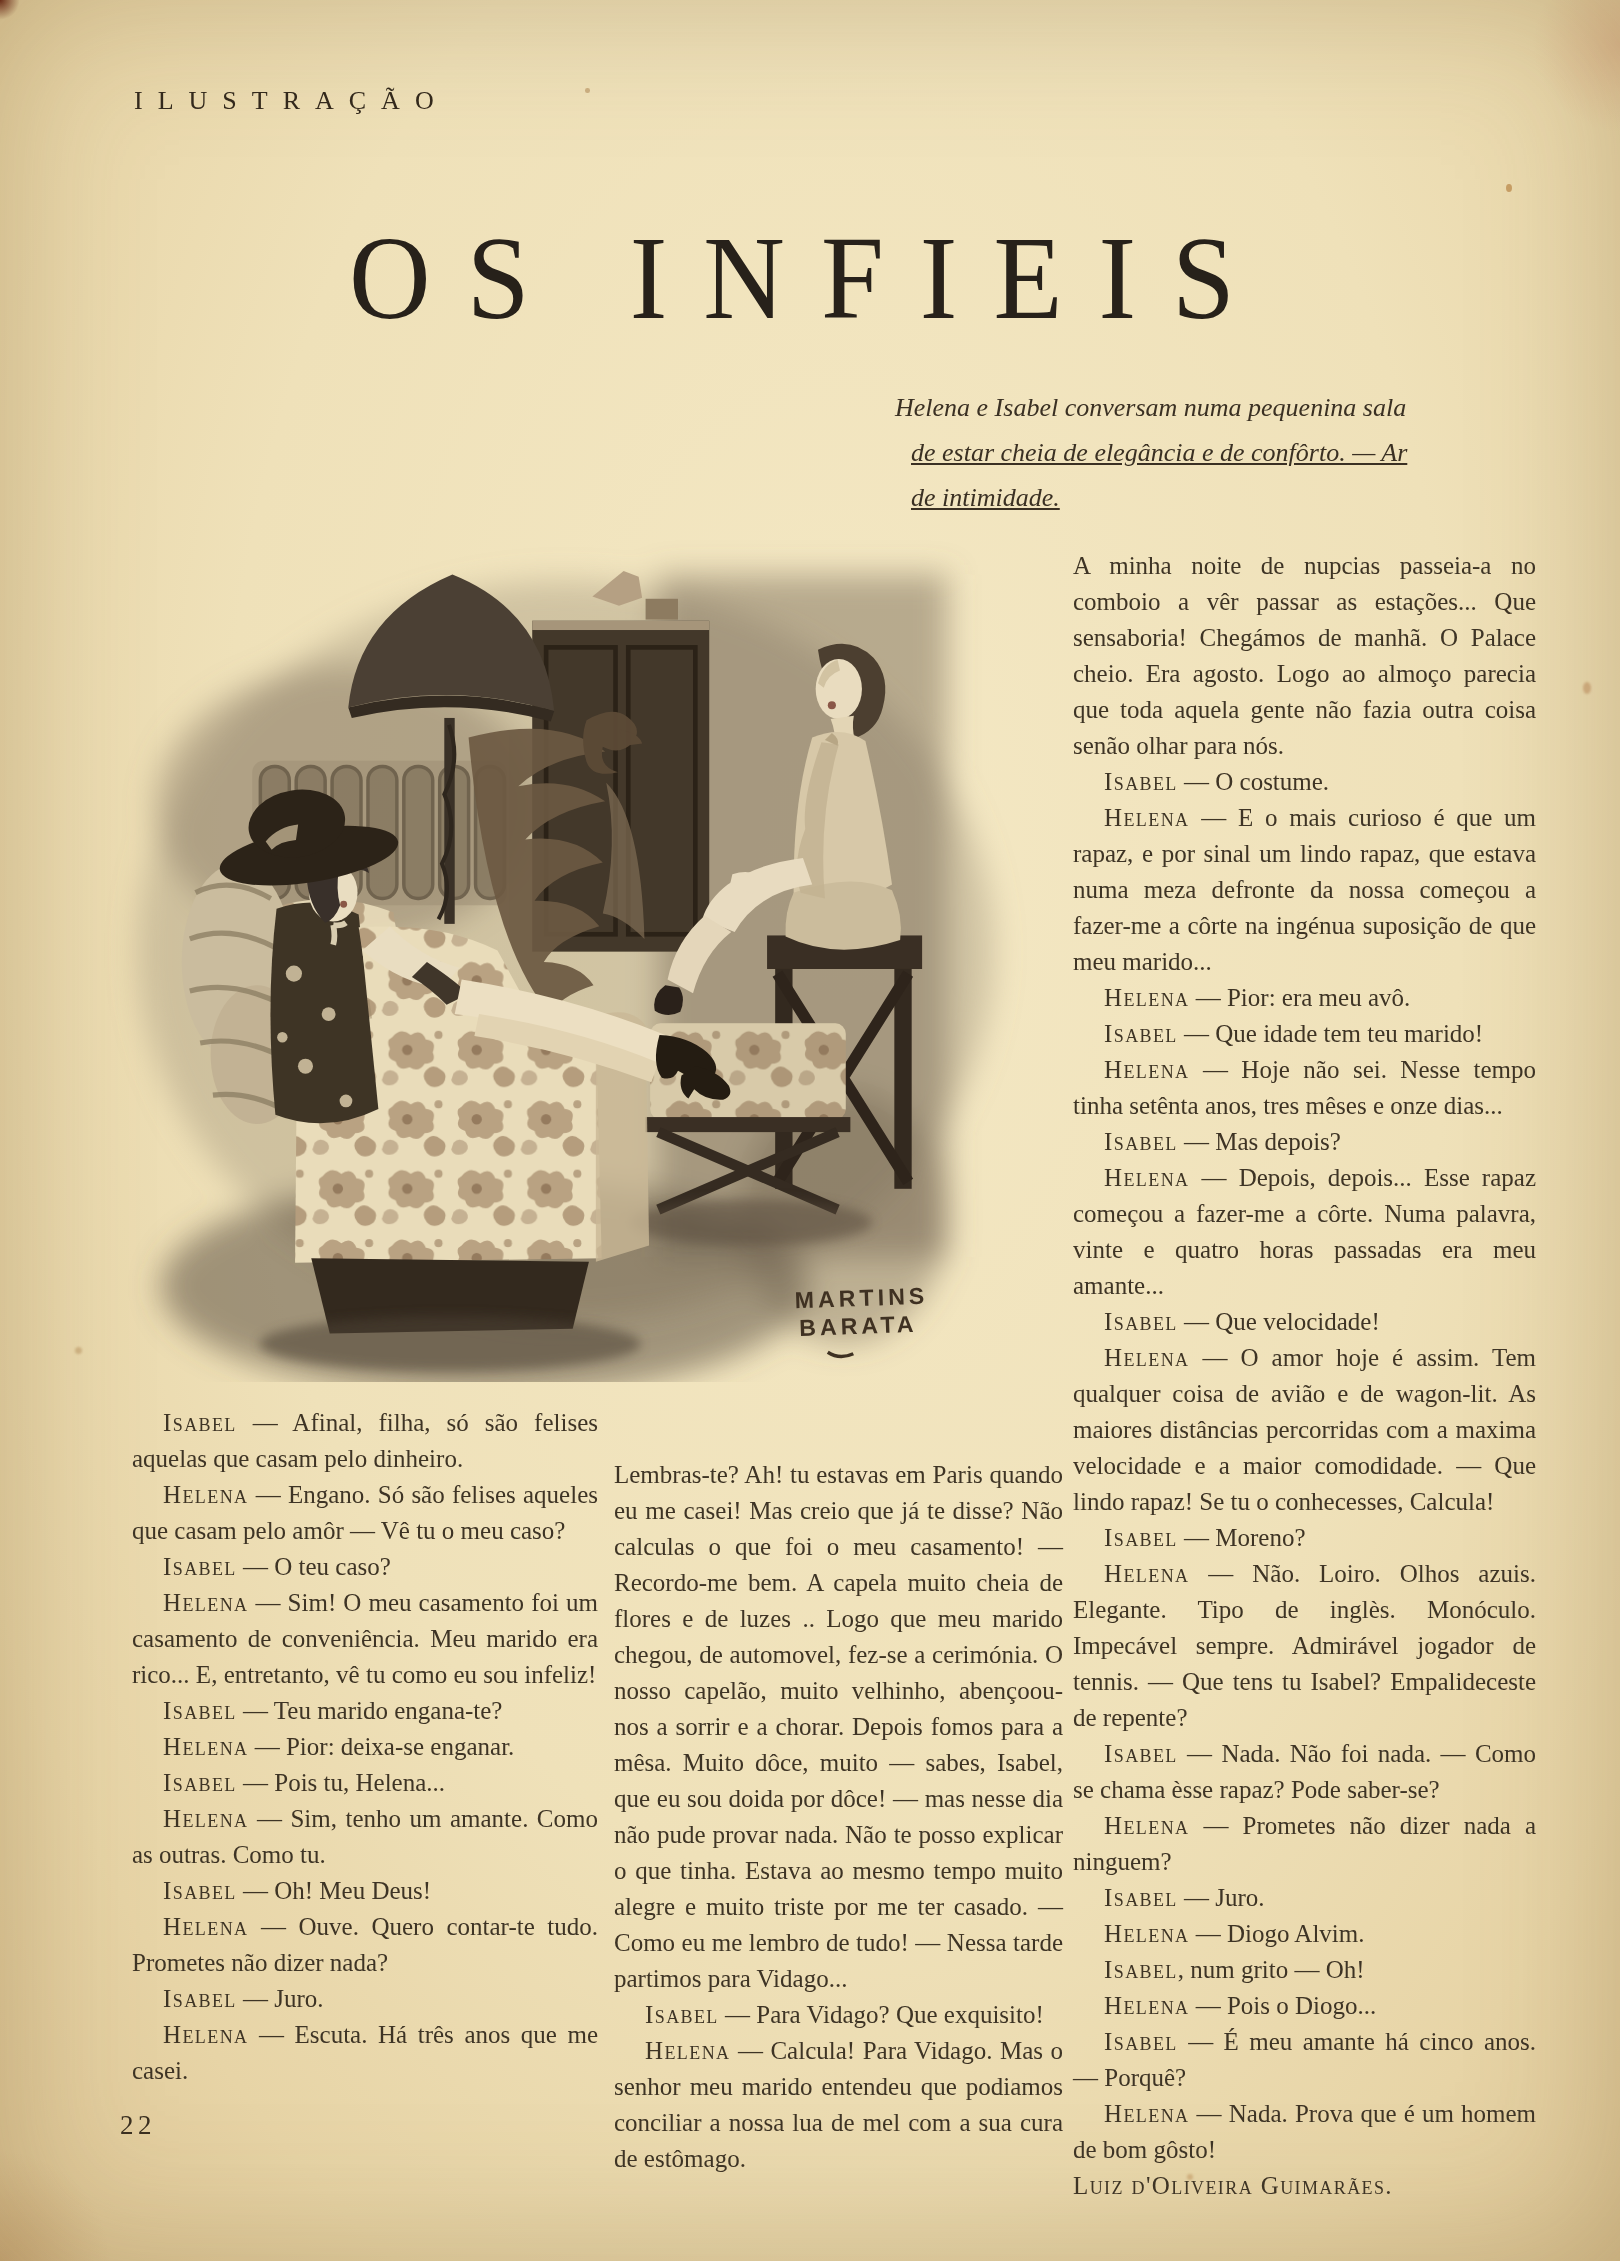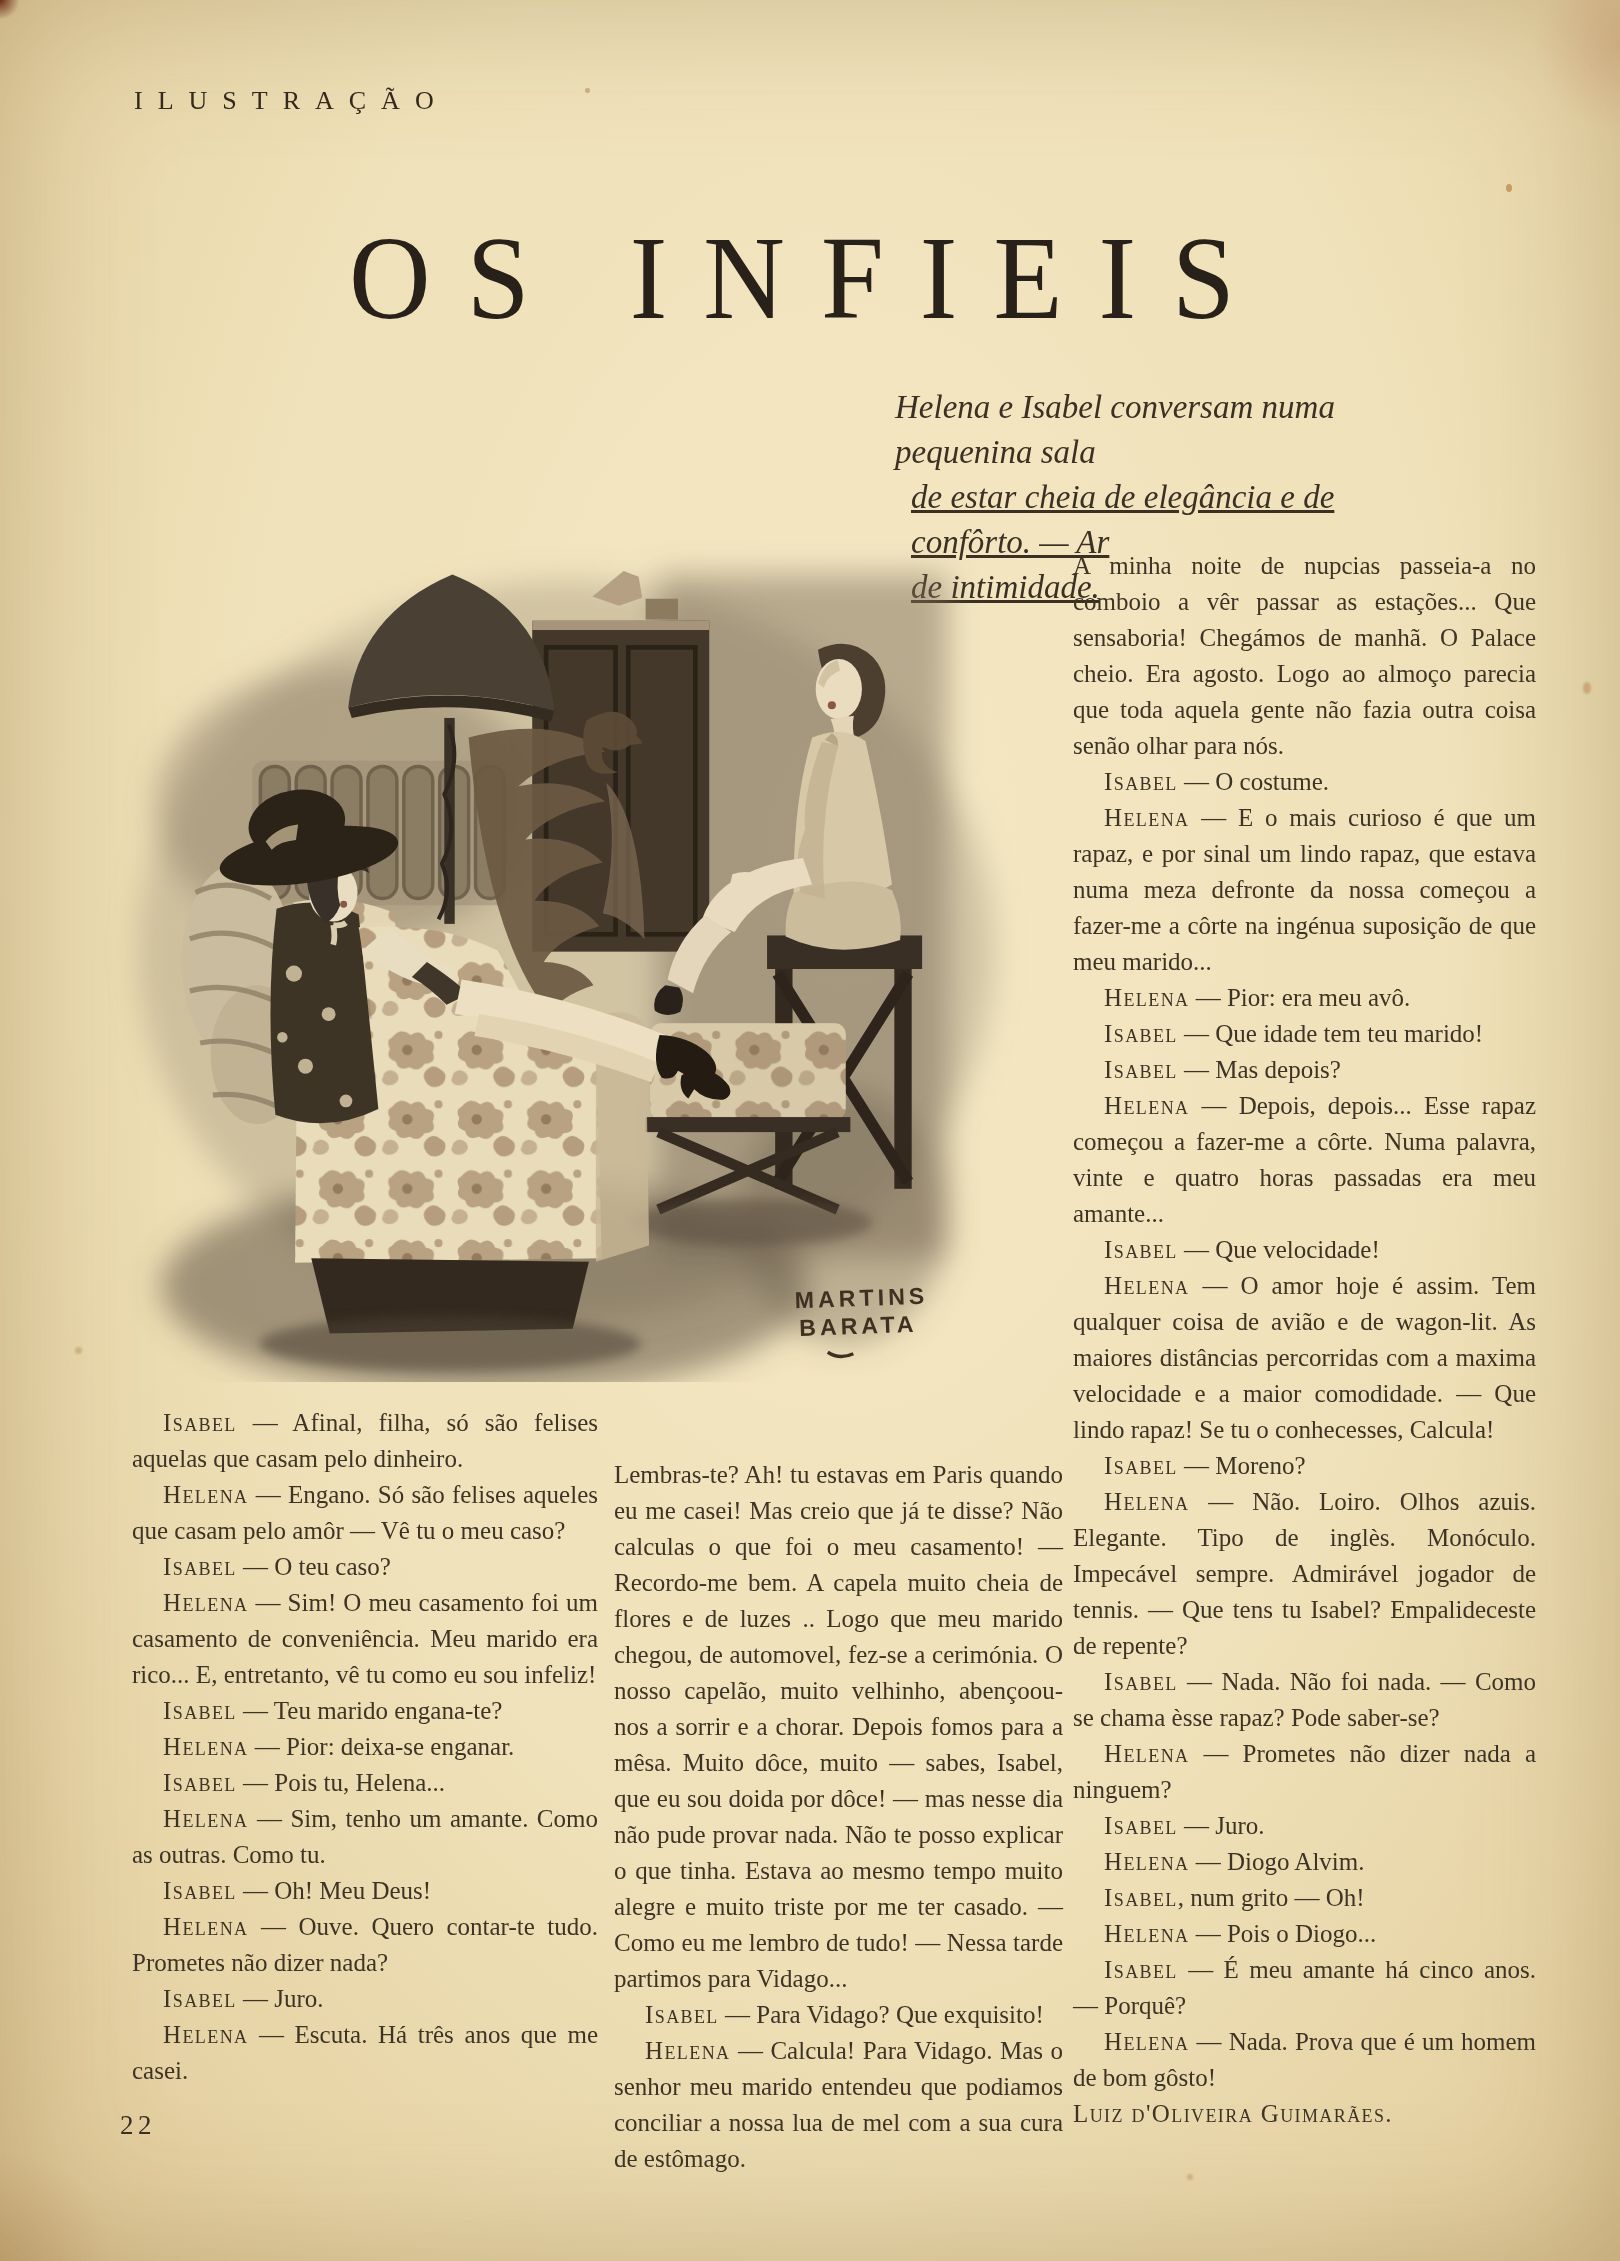--- a/index.html
+++ b/index.html
@@ -26,21 +26,21 @@
   }
   #title{
     position:absolute;left:0;right:0;top:213px;
     text-align:center;
     font-size:113px;font-weight:400;color:#27211a;
     letter-spacing:36px;white-space:nowrap;
     transform:scaleY(1.04);
   }
   #intro{
     position:absolute;left:895px;top:385px;width:520px;
-    font-style:italic;font-size:33px;line-height:45px;color:#3a3023;
+    font-style:italic;font-size:26px;line-height:45px;color:#3a3023;
   }
   #intro .l2{padding-left:16px;text-decoration:underline;}
 
   .col{
     position:absolute;
     font-size:25px;line-height:36px;
     text-align:justify;
   }
   #col1{left:132px;top:1405px;width:466px;}
   #col2{left:614px;top:1457px;width:449px;}
@@ -246,20 +246,21 @@
       </div>
   </div>
 
   <div id="col3" class="col">
     <div>
         <p class="para"><span>A minha noite de nupcias passeia-a no comboio a vêr passar as estações... Que sensaboria! Chegámos de manhã. O </span><span class="i">Palace</span><span> cheio. Era agosto. Logo ao almoço parecia que toda aquela gente não fazia outra coisa senão olhar para nós.</span></p>
         <p class="para ind"><span class="sc">Isabel</span><span> — O costume.</span></p>
         <p class="para ind"><span class="sc">Helena</span><span> — E o mais curioso é que um rapaz, e por sinal um lindo rapaz, que estava numa meza defronte da nossa começou a fazer-me a côrte na ingénua suposição de que meu marido...</span></p>
         <p class="para ind"><span class="sc">Helena</span><span> — Pior: era meu avô.</span></p>
         <p class="para ind"><span class="sc">Isabel</span><span> — Que idade tem teu marido!</span></p>
+        <p class="para ind"><span class="sc">Helena</span><span> — Hoje não sei. Nesse tempo tinha setênta anos, tres mêses e onze dias...</span></p>
         <p class="para ind"><span class="sc">Isabel</span><span> — Mas depois?</span></p>
         <p class="para ind"><span class="sc">Helena</span><span> — Depois, depois... Esse rapaz começou a fazer-me a côrte. Numa palavra, vinte e quatro horas passadas era meu amante...</span></p>
         <p class="para ind"><span class="sc">Isabel</span><span> — Que velocidade!</span></p>
         <p class="para ind"><span class="sc">Helena</span><span> — O amor hoje é assim. Tem qualquer coisa de avião e de wagon-lit. As maiores distâncias percorridas com a maxima velocidade e a maior comodidade. — Que lindo rapaz! Se tu o conhecesses, Calcula!</span></p>
         <p class="para ind"><span class="sc">Isabel</span><span> — Moreno?</span></p>
         <p class="para ind"><span class="sc">Helena</span><span> — Não. Loiro. Olhos azuis. Elegante. Tipo de inglès. Monóculo. Impecável sempre. Admirável jogador de tennis. — Que tens tu Isabel? Empalideceste de repente?</span></p>
         <p class="para ind"><span class="sc">Isabel</span><span> — Nada. Não foi nada. — Como se chama èsse rapaz? Pode saber-se?</span></p>
         <p class="para ind"><span class="sc">Helena</span><span> — Prometes não dizer nada a ninguem?</span></p>
         <p class="para ind"><span class="sc">Isabel</span><span> — Juro.</span></p>
         <p class="para ind"><span class="sc">Helena</span><span> — Diogo Alvim.</span></p>

